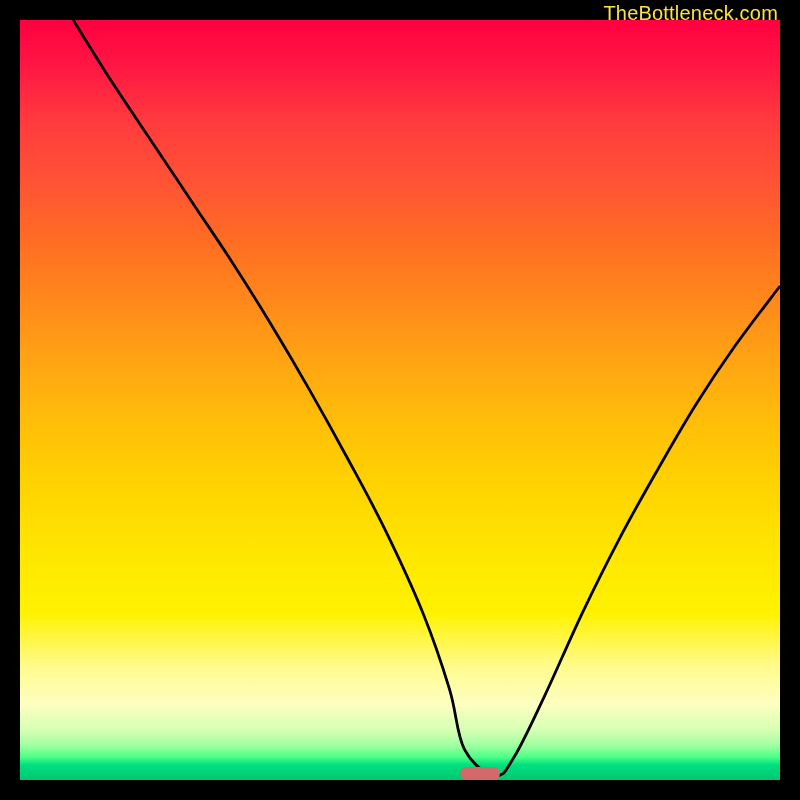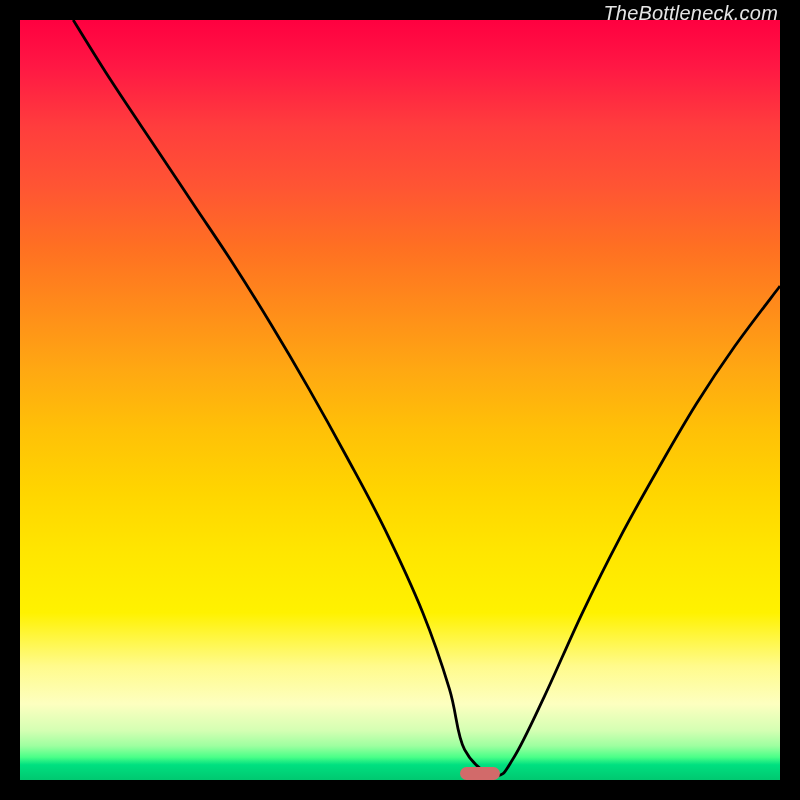--- a/index.html
+++ b/index.html
@@ -37,23 +37,22 @@
       #00c870 100%
     );
   }
   .watermark {
     position: absolute;
     top: 2px;
     right: 22px;
     font-family: Arial, Helvetica, sans-serif;
     font-size: 20px;
     font-weight: 500;
-    color: #e5e5e5;
+    color: #fde047;
     letter-spacing: 0.2px;
-    font-style: italic;
   }
   .curve-svg {
     position: absolute;
     left: 20px;
     top: 20px;
     width: 760px;
     height: 760px;
   }
   .curve-path {
     fill: none;

